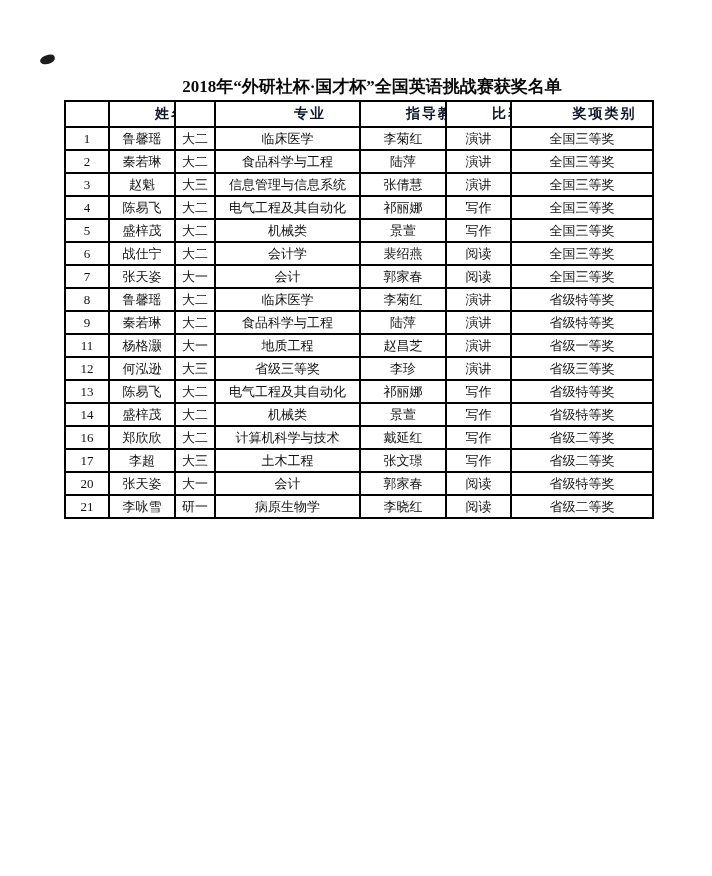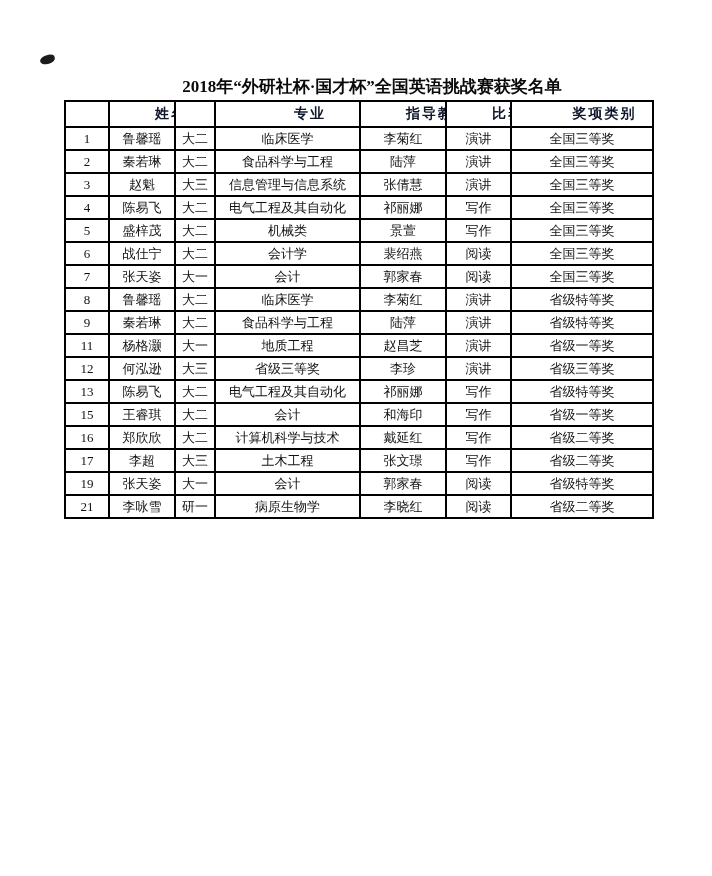--- a/index.html
+++ b/index.html
@@ -191,48 +191,48 @@
         <tr>
           <td>13</td>
           <td>陈易飞</td>
           <td>大二</td>
           <td>电气工程及其自动化</td>
           <td>祁丽娜</td>
           <td>写作</td>
           <td>省级特等奖</td>
         </tr>
         <tr>
-          <td>15</td>
-          <td>王睿琪</td>
-          <td>大二</td>
-          <td>会计</td>
-          <td>和海印</td>
-          <td>写作</td>
-          <td>省级一等奖</td>
+          <td>14</td>
+          <td>盛梓茂</td>
+          <td>大二</td>
+          <td>机械类</td>
+          <td>景萱</td>
+          <td>写作</td>
+          <td>省级特等奖</td>
         </tr>
         <tr>
           <td>16</td>
           <td>郑欣欣</td>
           <td>大二</td>
           <td>计算机科学与技术</td>
           <td>戴延红</td>
           <td>写作</td>
           <td>省级二等奖</td>
         </tr>
         <tr>
           <td>17</td>
           <td>李超</td>
           <td>大三</td>
           <td>土木工程</td>
           <td>张文璟</td>
           <td>写作</td>
           <td>省级二等奖</td>
         </tr>
         <tr>
-          <td>19</td>
+          <td>20</td>
           <td>张天姿</td>
           <td>大一</td>
           <td>会计</td>
           <td>郭家春</td>
           <td>阅读</td>
           <td>省级特等奖</td>
         </tr>
         <tr>
           <td>21</td>
           <td>李咏雪</td>

